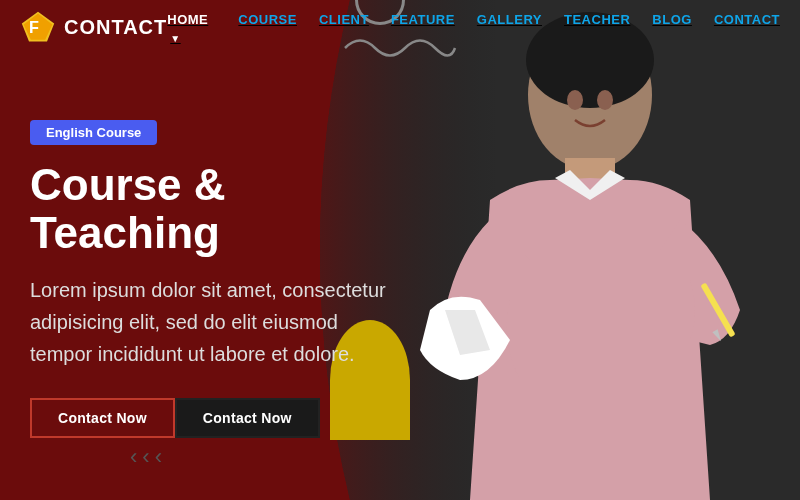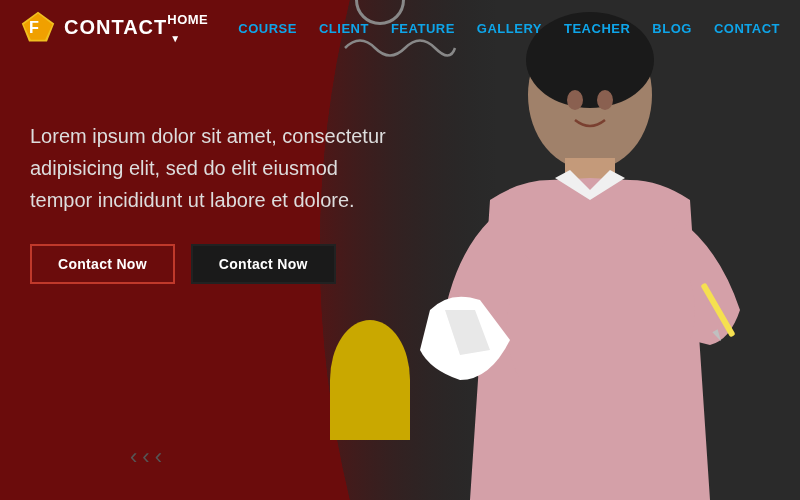--- a/index.html
+++ b/index.html
@@ -38,23 +38,23 @@
 
     .logo-text {
       color: #fff;
       font-size: 20px;
       font-weight: 800;
       letter-spacing: 1px;
     }
 
     .nav-links {
       display: flex;
-      align-items: center;
       gap: 22px;
       list-style: none;
+      text-decoration: underline;
     }
 
     .nav-links li a {
       color: #0ea5e9;
       text-decoration: none;
       font-size: 13px;
       font-weight: 600;
       letter-spacing: 0.5px;
       text-transform: uppercase;
     }
@@ -137,21 +137,20 @@
     .hero-description {
       font-size: 20px;
       color: #ddd;
       line-height: 1.6;
       margin-bottom: 28px;
       max-width: 360px;
     }
 
     .hero-buttons {
       display: flex;
-      gap: 16px;
     }
 
     .btn-outline-red {
       padding: 10px 26px;
       border: 2px solid #c0392b;
       background: transparent;
       color: #fff;
       font-size: 14px;
       font-weight: 700;
       cursor: pointer;
@@ -303,20 +302,22 @@
       <li>
         <a href="#">BLOG</a>
       </li>
       <li>
         <a href="#">CONTACT</a>
       </li>
     </ul>
   </nav>
 
   <div class="hero-content">
+    <span class="badge">English Course</span>
+    <h1 class="hero-title">Course &amp; Teaching</h1>
     <p class="hero-description">Lorem ipsum dolor sit amet, consectetur adipisicing elit, sed do elit eiusmod tempor incididunt ut labore et dolore.</p>
     <div class="hero-buttons">
       <button class="btn-outline-red">Contact Now</button>
       <button class="btn-outline-dark">Contact Now</button>
     </div>
   </div>
 
   <div class="prev-arrows">
     <span class="prev-arrow">‹</span>
     <span class="prev-arrow">‹</span>

